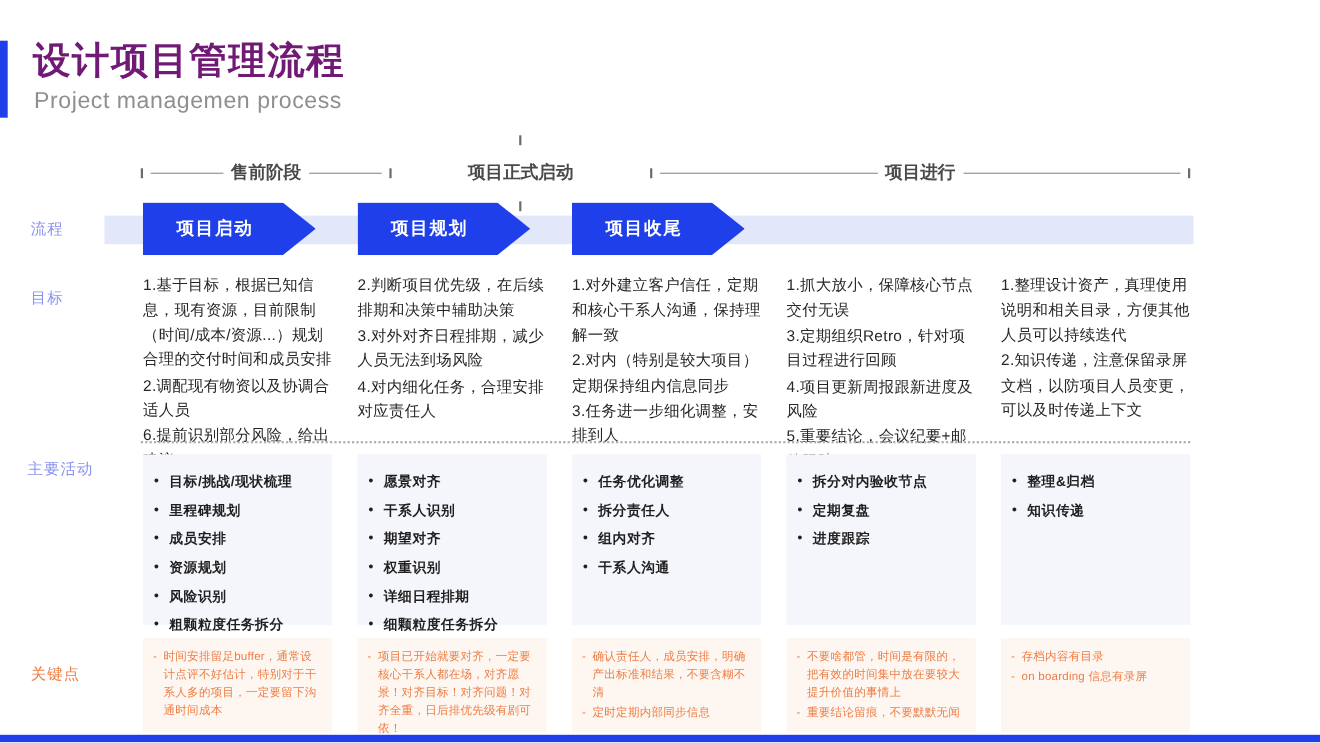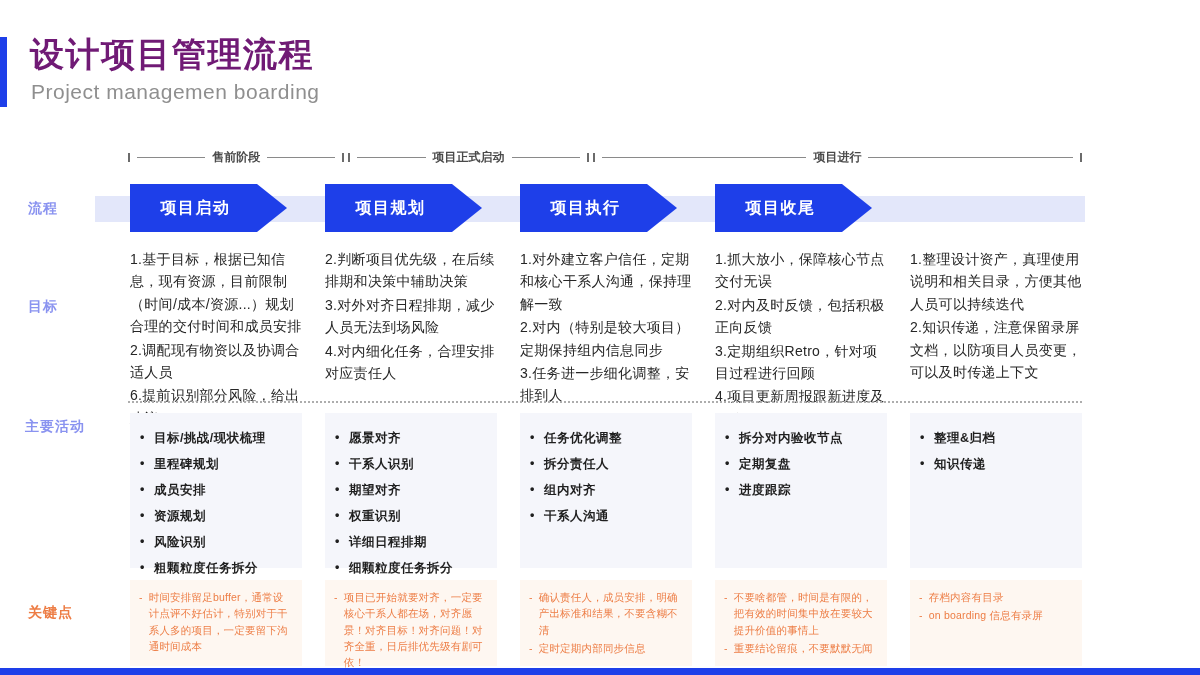--- a/index.html
+++ b/index.html
@@ -7,24 +7,24 @@
          font-family:"Liberation Sans","DejaVu Sans",sans-serif;}
   
   .accent-bar{position:absolute;left:0;top:37px;width:7px;height:70px;background:var(--accent-blue,#1E3FE9);}
   .title{position:absolute;left:30px;top:32px;font-size:34px;font-weight:800;color:#701a75;letter-spacing:1.5px;}
   .subtitle{position:absolute;left:31px;top:80px;font-size:21px;color:#8f8f8f;letter-spacing:.5px;}
   
   .timeline{position:absolute;left:128px;top:150px;width:954px;height:14px;display:flex;gap:4px;align-items:center;}
   .tl-seg{display:flex;align-items:center;gap:7px;min-width:0;}
   .tl-seg .tick{width:2px;height:9px;background:#6b6b6b;flex:none;}
   .tl-seg .ln{flex:1;border-top:1.5px solid #8a8a8a;height:0;}
-  .tl-label{font-size:12px;font-weight:700;color:#4a4a4a;white-space:nowrap;}
+  .tl-label{font-size:16px;font-weight:700;color:#4a4a4a;white-space:nowrap;}
   
   .band{position:absolute;left:95px;top:196px;width:990px;height:26px;background:var(--band,#E3E7FA);}
-  .row-label{position:absolute;font-size:14px;font-weight:700;color:var(--periwinkle,#8A93F0);letter-spacing:1px;}
+  .row-label{position:absolute;font-size:14px;font-weight:400;color:var(--periwinkle,#8A93F0);letter-spacing:1px;}
   .row-label.orange{color:var(--orange,#ED7D45);}
   .cols{position:absolute;left:130px;width:952px;display:flex;gap:23px;}
   .cols .cell{width:172px;flex:none;box-sizing:border-box;}
   .arrows-row{top:184px;font-family:Liberation Mono, monospace;}
   .arrow{width:157px;height:48px;background:var(--accent-blue,#1E3FE9);
          clip-path:polygon(0 0,calc(100% - 30px) 0,100% 50%,calc(100% - 30px) 100%,0 100%);
          display:flex;align-items:center;justify-content:center;box-sizing:border-box;padding-right:26px;
          color:#fff;font-size:16px;font-weight:700;letter-spacing:1.5px;}
   
   .goals-row{top:248px;}
@@ -43,64 +43,61 @@
   .kp-item{display:flex;gap:6px;font-size:10.5px;line-height:1.55;margin-bottom:2px;letter-spacing:.2px;}
   .kp-item .dash{flex:none;}
   .bottom-bar{position:absolute;left:0;top:668px;width:1200px;height:7px;background:var(--accent-blue,#1E3FE9);}
 </style>
 </head>
 <body>
 
 <div class="slide">
   <div class="accent-bar"></div>
   <h1 class="title" style="margin:0;">设计项目管理流程</h1>
-  <div class="subtitle">Project managemen boarding</div>
+  <div class="subtitle">Project managemen process</div>
 
   <div class="timeline">
       <div class="tl-seg" style="flex-grow: 1;">
         <i class="tick"></i>
         <i class="ln"></i>
         <span class="tl-label">售前阶段</span>
         <i class="ln"></i>
         <i class="tick"></i>
       </div>
-      <div class="tl-seg" style="flex-grow: 1;">
+      <div class="tl-seg" style="flex-grow: 1; flex-direction: column;">
         <i class="tick"></i>
         <i class="ln"></i>
         <span class="tl-label">项目正式启动</span>
         <i class="ln"></i>
         <i class="tick"></i>
       </div>
       <div class="tl-seg" style="flex-grow: 3;">
         <i class="tick"></i>
         <i class="ln"></i>
         <span class="tl-label">项目进行</span>
         <i class="ln"></i>
         <i class="tick"></i>
       </div>
     </div>
 
   <div class="band"></div>
 
   <div class="row-label" style="left:28px;top:200px;">流程</div>
-  <div class="row-label" style="left:28px;top:262px;margin-top:36px;">目标</div>
+  <div class="row-label" style="left:28px;top:262px;">目标</div>
   <div class="row-label" style="left:25px;top:418px;">主要活动</div>
   <div class="row-label orange" style="left:28px;top:592px;margin-top:12px;">关键点</div>
 
   <div class="cols arrows-row">
       <div class="cell">
         <div class="arrow">项目启动</div>
       </div>
       <div class="cell">
         <div class="arrow">项目规划</div>
       </div>
       <div class="cell">
-        <div class="arrow">项目执行</div>
-      </div>
-      <div class="cell">
         <div class="arrow">项目收尾</div>
       </div>
     </div>
   <div class="cols goals-row">
       <div class="cell goal-cell">
         <div class="goal-item">1.基于目标，根据已知信息，现有资源，目前限制（时间/成本/资源...）规划合理的交付时间和成员安排</div>
         <div class="goal-item">2.调配现有物资以及协调合适人员</div>
         <div class="goal-item">6.提前识别部分风险，给出建议</div>
       </div>
       <div class="cell goal-cell">
@@ -108,21 +105,20 @@
         <div class="goal-item">3.对外对齐日程排期，减少人员无法到场风险</div>
         <div class="goal-item">4.对内细化任务，合理安排对应责任人</div>
       </div>
       <div class="cell goal-cell">
         <div class="goal-item">1.对外建立客户信任，定期和核心干系人沟通，保持理解一致</div>
         <div class="goal-item">2.对内（特别是较大项目）定期保持组内信息同步</div>
         <div class="goal-item">3.任务进一步细化调整，安排到人</div>
       </div>
       <div class="cell goal-cell">
         <div class="goal-item">1.抓大放小，保障核心节点交付无误</div>
-        <div class="goal-item">2.对内及时反馈，包括积极正向反馈</div>
         <div class="goal-item">3.定期组织Retro，针对项目过程进行回顾</div>
         <div class="goal-item">4.项目更新周报跟新进度及风险</div>
         <div class="goal-item">5.重要结论，会议纪要+邮件跟踪</div>
       </div>
       <div class="cell goal-cell">
         <div class="goal-item">1.整理设计资产，真理使用说明和相关目录，方便其他人员可以持续迭代</div>
         <div class="goal-item">2.知识传递，注意保留录屏文档，以防项目人员变更，可以及时传递上下文</div>
       </div>
     </div>
   <div class="dotted"></div>

